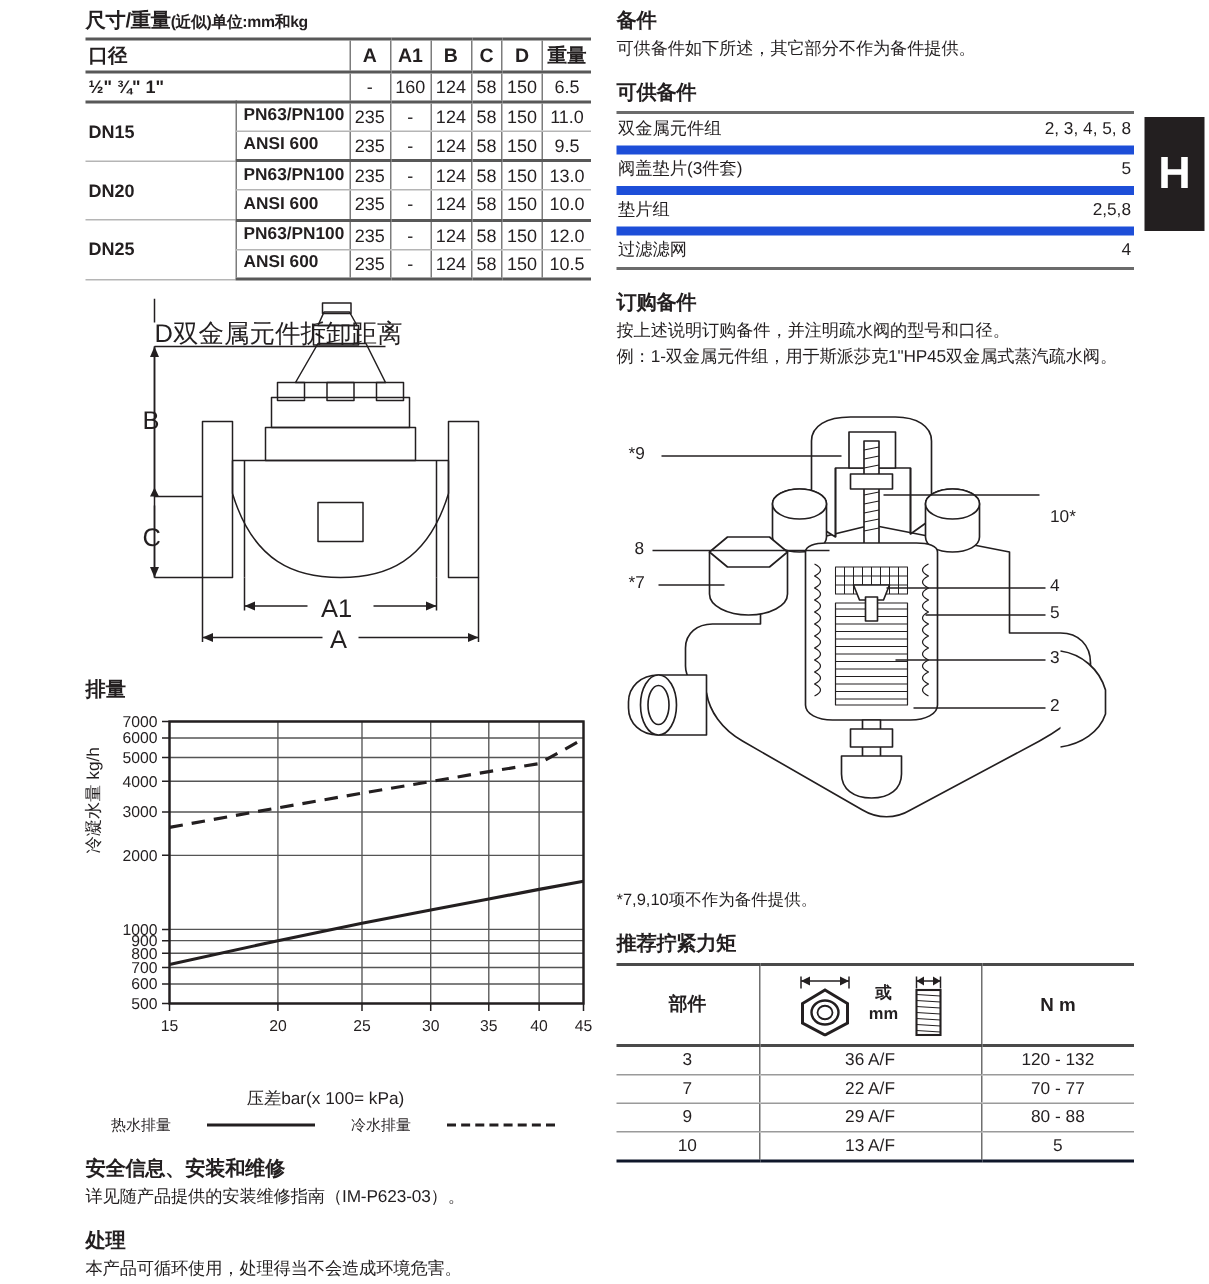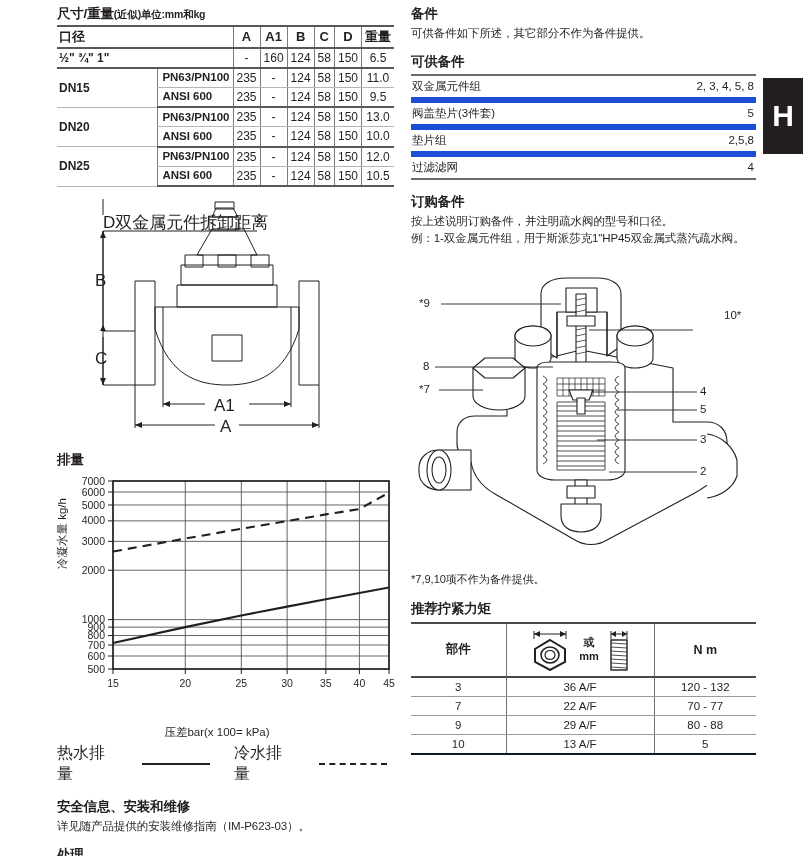--- a/index.html
+++ b/index.html
@@ -105,21 +105,21 @@
   .chart-title { font-size: 13.5px; font-weight: bold; margin: 0 0 4px 0; }
   .chart-box { position: relative; width: 340px; height: 250px; }
   .ylabel-rot {
     position: absolute; left: -2px; top: 96px;
     transform: rotate(-90deg); transform-origin: left top;
     font-size: 11.5px; white-space: nowrap;
   }
   .xlabel { text-align: center; font-size: 11.5px; margin-top: 2px; }
   .legend {
     display: flex; align-items: center; justify-content: center;
-    gap: 24px; font-size: 16px; margin-top: 3px;
+    gap: 24px; font-size: 10px; margin-top: 3px;
   }
   .leg-solid { width: 72px; height: 0; border-top: 2px solid #231f20; }
   .leg-dash  { width: 72px; height: 0; border-top: 2px dashed #231f20; }
 
   
   .fig-note { font-size: 11px; margin-top: 4px; }
   .dwg-label { font-size: 17px; }
 </style>
 </head>
 <body>
@@ -517,28 +517,28 @@
           <line x1="206" y1="138" x2="286" y2="138"></line>
           <line x1="186" y1="168" x2="286" y2="168"></line>
           <line x1="198" y1="200" x2="286" y2="200"></line>
         </g>
       </svg>
 
       <div style="position:absolute;left:8px;top:25px;font-size:11.5px;">*9</div>
       <div style="position:absolute;left:12px;top:88px;font-size:11.5px;">8</div>
       <div style="position:absolute;left:8px;top:111px;font-size:11.5px;">*7</div>
 
-      <div style="position:absolute;left:289px;top:37px;font-size:11.5px;margin-left:24px;">10*</div>
+      <div style="position:absolute;left:289px;top:67px;font-size:11.5px;">10*</div>
       <div style="position:absolute;left:289px;top:113px;font-size:11.5px;">4</div>
       <div style="position:absolute;left:289px;top:131px;font-size:11.5px;">5</div>
       <div style="position:absolute;left:289px;top:161px;font-size:11.5px;">3</div>
       <div style="position:absolute;left:289px;top:193px;font-size:11.5px;">2</div>
     </div>
 
-    <div class="fig-note" style="margin-top:0;">*7,9,10项不作为备件提供。</div>
+    <div class="fig-note" style="margin-top:20px;">*7,9,10项不作为备件提供。</div>
 
     <h2 class="sec" style="margin-top:14px;">推荐拧紧力矩</h2>
     <table class="torque">
       <colgroup>
           <col style="width:95px">
           <col style="width:148px">
           <col style="width:102px">
         </colgroup>
       <thead>
         <tr class="hdr">

